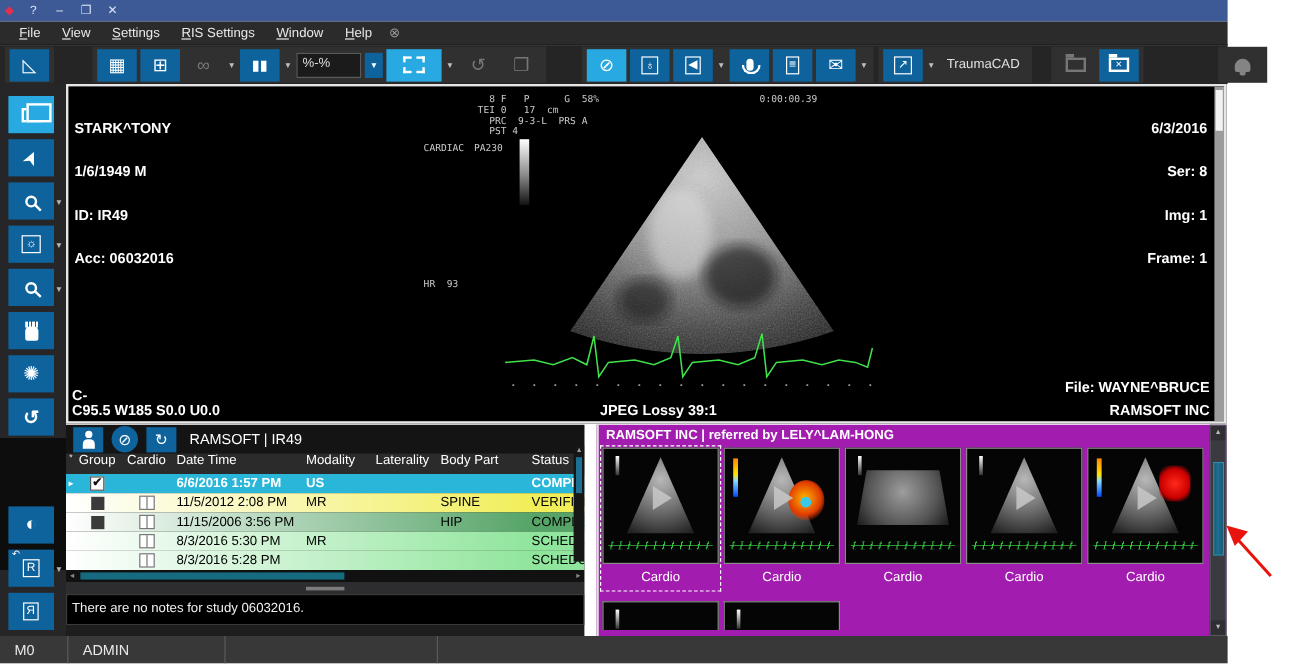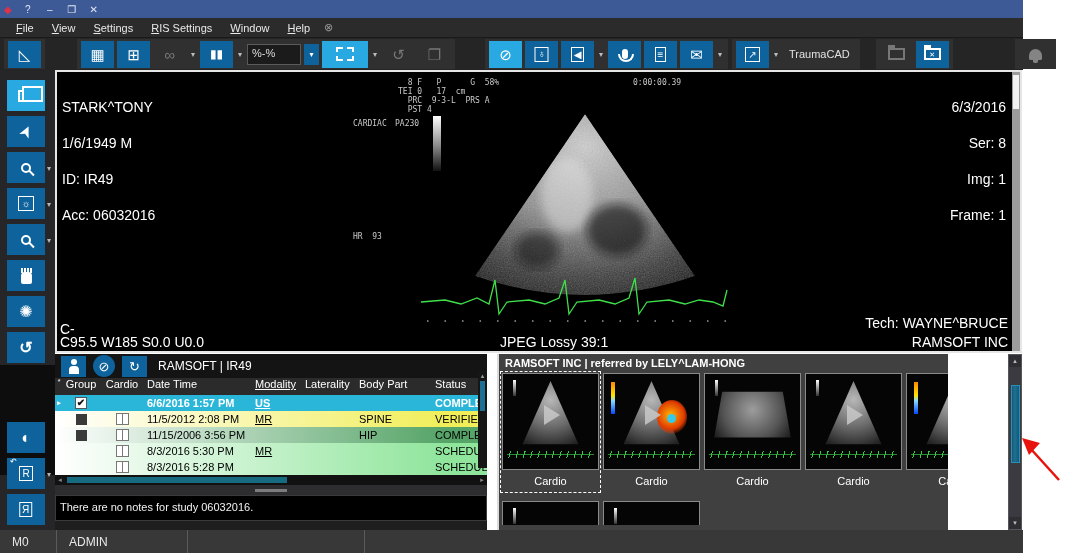--- a/index.html
+++ b/index.html
@@ -73,41 +73,41 @@
   .sbtn { position:absolute; left:7px; width:38px; height:31px; background:#0e639c; color:#fff;
     display:flex; align-items:center; justify-content:center; font-size:16px; }
   .sbtn.active { background:#29a9e1; }
   .sarr { position:absolute; left:47px; color:#b5b5b5; font-size:8px; }
   .rsup { position:absolute; font-size:8px; left:3px; top:-1px; }
   .flipx { transform:scaleX(-1); display:inline-block; }
 
   
   #viewer { left:55px; top:70px; width:967px; height:283px; background:#000;
     border:2px solid #e6e6e6; overflow:hidden; }
-  .ovl { position:absolute; color:#fff; font-size:14px; font-weight:normal; line-height:12px; white-space:pre; }
+  .ovl { position:absolute; color:#fff; font-size:12px; font-weight:bold; line-height:12px; white-space:pre; }
   .ovl.right { text-align:right; }
   .machine { position:absolute; color:#c9c9c9; font-family:"DejaVu Sans Mono", monospace;
     font-size:8px; line-height:9px; white-space:pre; font-weight:normal; }
   #graybar { position:absolute; left:376px; top:44px; width:8px; height:55px;
     background:linear-gradient(#fff,#888 55%,#111); }
   #vscroll { position:absolute; right:0; top:0; width:8px; height:279px; background:#9c9c9c; }
   #vscroll .vthumb { position:absolute; left:1px; top:3px; width:6px; height:34px; background:#f2f2f2; }
 
   
   #studies { left:55px; top:354px; width:432px; height:176px; background:#1e1e1e; overflow:hidden; }
   #studies .phead { height:24px; background:#141414; display:flex; align-items:center; gap:7px; padding-left:6px; }
   .pico { width:25px; height:21px; background:#0e639c; color:#fff; display:flex;
     align-items:center; justify-content:center; font-size:13px; }
   .pico.round { border-radius:50%; width:22px; height:22px; }
   #studies .ptitle { color:#fff; font-size:12px; margin-left:4px; }
   .thead { height:17px; background:#2b2b2b; color:#fff; font-size:11px; display:flex; align-items:flex-start; }
   .srow { height:16px; display:flex; align-items:center; font-size:11px; color:#000; }
   .c0{width:8px; text-align:center; font-size:7px;} .c1{width:36px; display:flex; justify-content:center;}
   .c2{width:46px; display:flex; justify-content:center;} .c3{width:110px; padding-left:2px;}
-  .c4{width:50px;text-decoration:underline;} .c5{width:54px;} .c6{width:76px;} .c7{flex:1; overflow:hidden; white-space:nowrap;}
+  .c4{width:58px;} .c5{width:54px;} .c6{width:76px;} .c7{flex:1; overflow:hidden; white-space:nowrap;}
   .srow.sel { background:#2ab6d9; color:#fff; font-weight:bold; }
   .srow.r-yellow { background:linear-gradient(90deg,#ffffff 0%,#f1ee5a 90%); }
   .srow.r-green { background:linear-gradient(90deg,#ffffff 0%,#56a468 90%); }
   .srow.r-lgreen { background:linear-gradient(90deg,#ffffff 0%,#90e59c 90%); }
   .cb { width:12px; height:12px; background:#fff; border:1px solid #555; font-size:10px;
     line-height:10px; text-align:center; color:#111; }
   .sq { width:11px; height:11px; background:#3a3a3a; }
   .cmp { width:13px; height:12px; background:#fff; border:1px solid #777; position:relative; }
   .cmp::after { content:''; position:absolute; left:5px; top:0; width:1px; height:10px; background:#777; }
   #hscroll { height:10px; background:#111; display:flex; align-items:center; position:relative; }
@@ -116,21 +116,21 @@
   #tvscroll { position:absolute; right:0; top:17px; width:9px; height:97px; background:#161616; }
   #tvscroll .varr { color:#9a9a9a; font-size:7px; text-align:center; line-height:9px; }
   #tvscroll .vthumb2 { margin:1px auto; width:5px; height:30px; background:#1d7094; }
   .splitter { height:10px; background:#2d2d30; position:relative; }
   .splitter .handle { position:absolute; left:50%; top:4px; width:32px; height:3px;
     margin-left:-16px; background:#7c7c7c; }
   .notes { height:26px; background:#000; color:#f0f0f0; font-size:11px; padding:5px 4px;
     border:1px solid #3a3a3a; }
 
   
-  #thumbspanel { left:497px; top:354px; width:451px; height:176px; background:#404040;
+  #thumbspanel { left:497px; top:354px; width:525px; height:176px; background:#a21caf;
     border-left:2px solid #dcdcdc; overflow:hidden; }
   #thumbspanel .thead2 { color:#fff; font-size:11px; font-weight:bold; padding:3px 0 2px 6px; }
   .trow { position:absolute; left:2px; top:18px; display:flex; gap:2px; }
   .trow2 { position:absolute; left:2px; top:146px; display:flex; gap:2px; }
   .thumbcell { width:99px; }
   .thumbcell.sel { outline:1px dashed #fff; outline-offset:0; }
   .timg { width:97px; height:97px; margin:1px; background:#050505; border:1px solid #8a8a8a;
     position:relative; overflow:hidden; }
   .timg.short { height:24px; border-bottom:none; }
   .tlabel { color:#fff; font-size:11px; text-align:center; padding:4px 0 5px 0; }
@@ -366,21 +366,21 @@
         <ellipse cx="200" cy="120" rx="30" ry="26" fill="#101010" opacity="0.6" filter="url(#bl)"></ellipse>
         <ellipse cx="120" cy="140" rx="22" ry="18" fill="#0a0a0a" opacity="0.5" filter="url(#bl)"></ellipse>
       </g>
       <polyline points="4,192 28,190 44,194 60,188 72,194 78,170 82,204 90,192 112,190 128,194 142,188 148,170 152,204 160,192 182,190 198,194 212,188 218,168 222,204 230,192 252,190 268,194 282,190 296,192 306,196 310,180" fill="none" stroke="#3fe04a" stroke-width="1.3"></polyline>
       <line x1="10" y1="211" x2="315" y2="211" stroke="#9a9a9a" stroke-width="1.5" stroke-dasharray="1.5 16"></line>
     </svg>
 
     <div class="ovl" style="left:3px;bottom:16px">C-</div>
     <div class="ovl" style="left:3px;bottom:3px">C95.5 W185 S0.0 U0.0</div>
     <div class="ovl" style="left:443px;bottom:3px">JPEG Lossy 39:1</div>
-    <div class="ovl right" style="right:12px;bottom:22px">Tech: WAYNE^BRUCE</div>
+    <div class="ovl right" style="right:12px;bottom:22px">File: WAYNE^BRUCE</div>
     <div class="ovl right" style="right:12px;bottom:3px">RAMSOFT INC</div>
     <div id="vscroll">
         <div class="vthumb"></div>
       </div>
   </div>
 
   <div id="studies" class="abs">
     <div class="phead">
       <div class="pico">
           <span class="i-person"></span>

